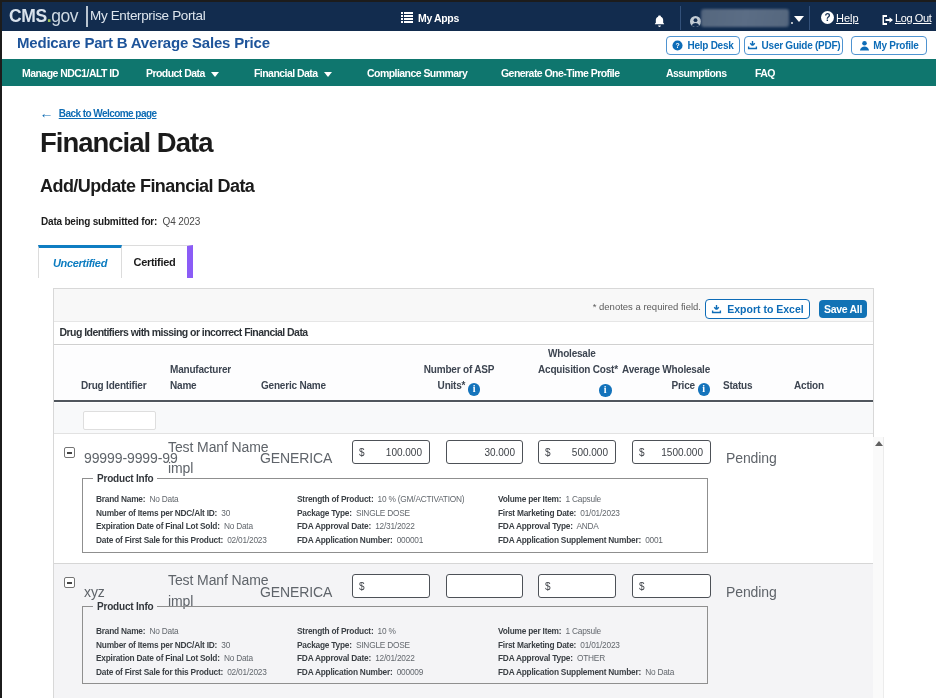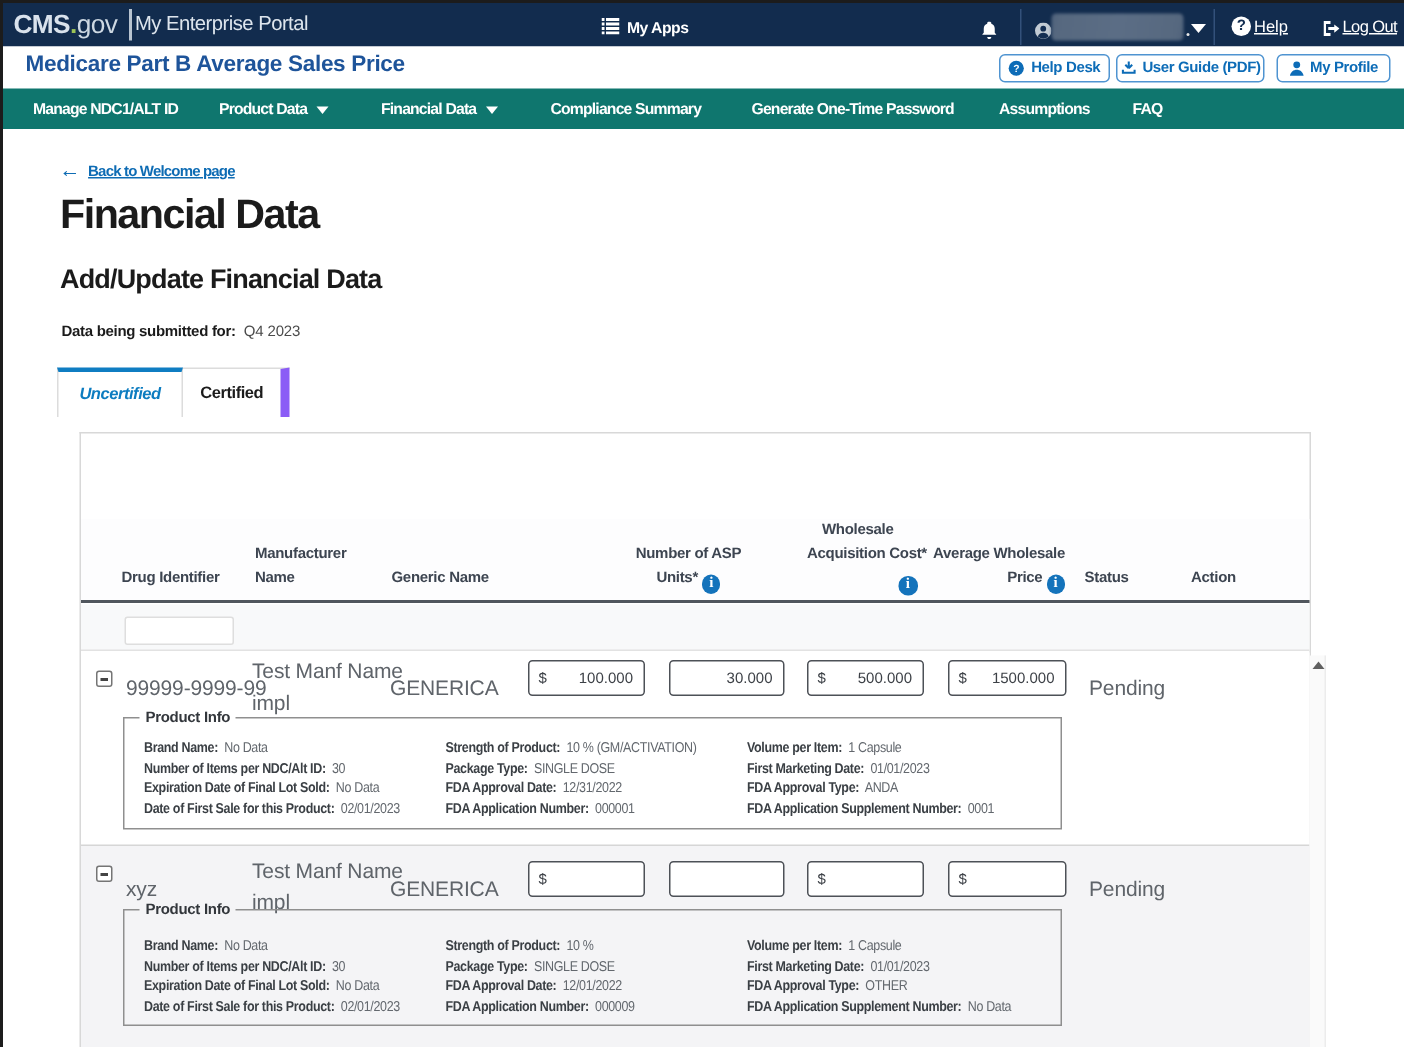--- a/index.html
+++ b/index.html
@@ -161,32 +161,43 @@
             <circle cx="12" cy="7" r="5"></circle>
             <path d="M2 23c1-6 5.5-9 10-9s9 3 10 9z"></path>
           </g>
         </svg>My Profile</div>
 </div>
 <div id="navbar">
   <div class="nav" style="left:20px">Manage NDC1/ALT ID</div>
   <div class="nav" style="left:144px">Product Data<span class="ncaret"></span></div>
   <div class="nav" style="left:252px">Financial Data<span class="ncaret"></span></div>
   <div class="nav" style="left:365px">Compliance Summary</div>
-  <div class="nav" style="left:499px">Generate One-Time Password</div>
+  <div class="nav" style="left:499px">Generate One-Time Profile</div>
   <div class="nav" style="left:664px">Assumptions</div>
   <div class="nav" style="left:753px">FAQ</div>
 </div>
 
 <div id="back"><span style="font-size:14px; letter-spacing:0; position:relative; top:0.5px;">←</span> <u>Back to Welcome page</u></div>
 <div id="h1">Financial Data</div>
 <div id="h2">Add/Update Financial Data</div>
 <div id="dfor"><b>Data being submitted for:</b>&nbsp; <span>Q4 2023</span></div>
 <div id="tab1">Uncertified</div>
 <div id="tab2">Certified</div>
 <div id="panel">
+  <div id="toolbar">
+    <div id="req">* denotes a required field.</div>
+    <div id="btnEx"><svg width="11" height="11" viewBox="0 0 24 24">
+            <g fill="#0d6cb7">
+              <path d="M12 2v10m0 0l-5-5m5 5l5-5" stroke="#0d6cb7" stroke-width="3" fill="none"></path>
+              <path d="M2 14v6h20v-6h-3v3H5v-3z"></path>
+            </g>
+          </svg>Export to Excel</div>
+    <div id="btnSave">Save All</div>
+  </div>
+  <div id="dhead">Drug Identifiers with missing or incorrect Financial Data</div>
   <div id="chead">
     <div class="ch" style="left:27px; top:32px;">Drug Identifier</div>
     <div class="ch" style="left:116px; top:16px;">Manufacturer<br>Name</div>
     <div class="ch" style="left:207px; top:32px;">Generic Name</div>
     <div class="ch" style="left:360px; top:16px; width:90px; text-align:center;">Number of ASP<br>Units* <span class="ii"></span></div>
     <div class="ch" style="left:494px; top:0px;">Wholesale</div>
     <div class="ch" style="left:484px; top:16px;">Acquisition Cost*</div>
     <div class="ch" style="left:545px; top:33px;"><span class="ii"></span></div>
     <div class="ch" style="left:566px; top:16px; width:90px; text-align:right;">Average Wholesale<br>Price <span class="ii"></span></div>
     <div class="ch" style="left:669px; top:32px;">Status</div>

